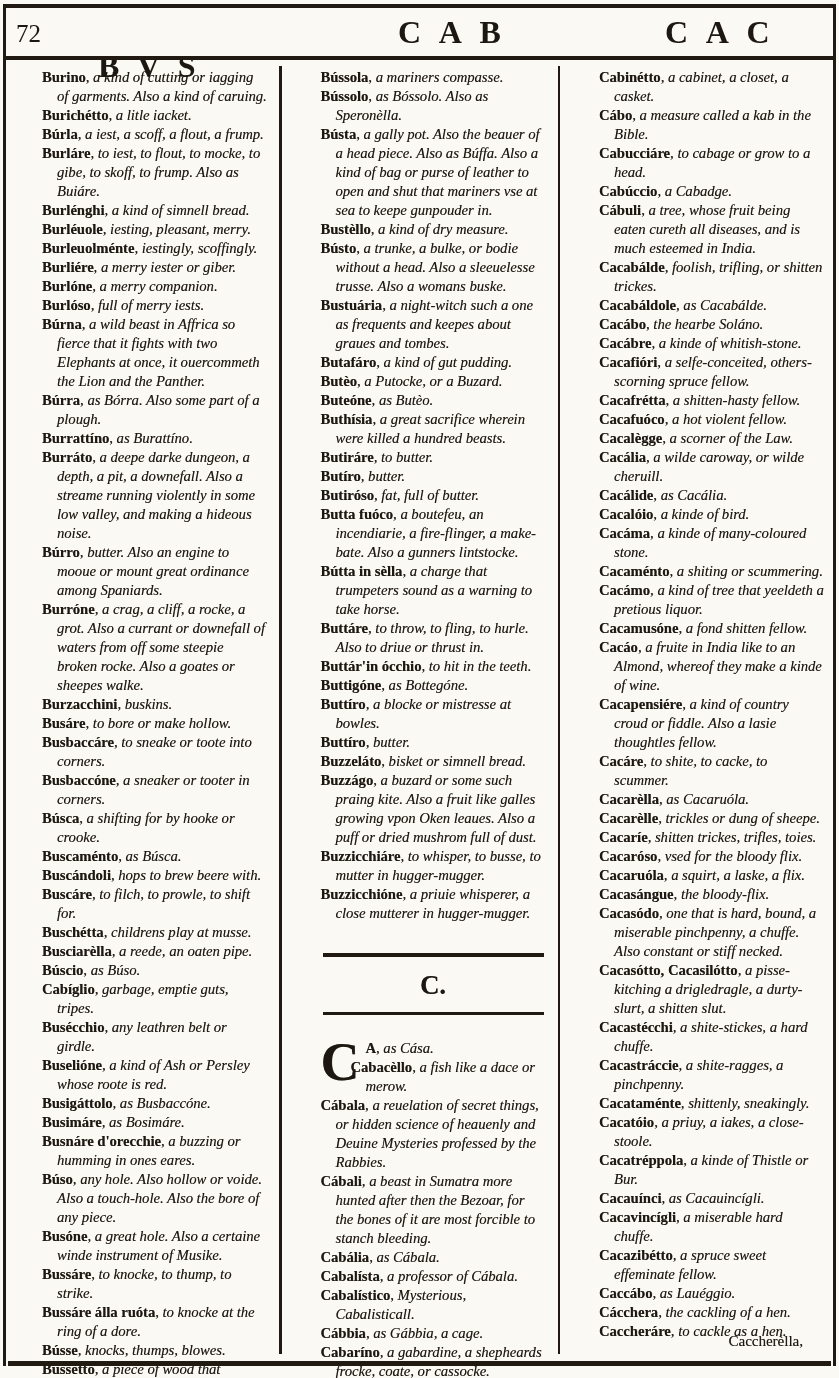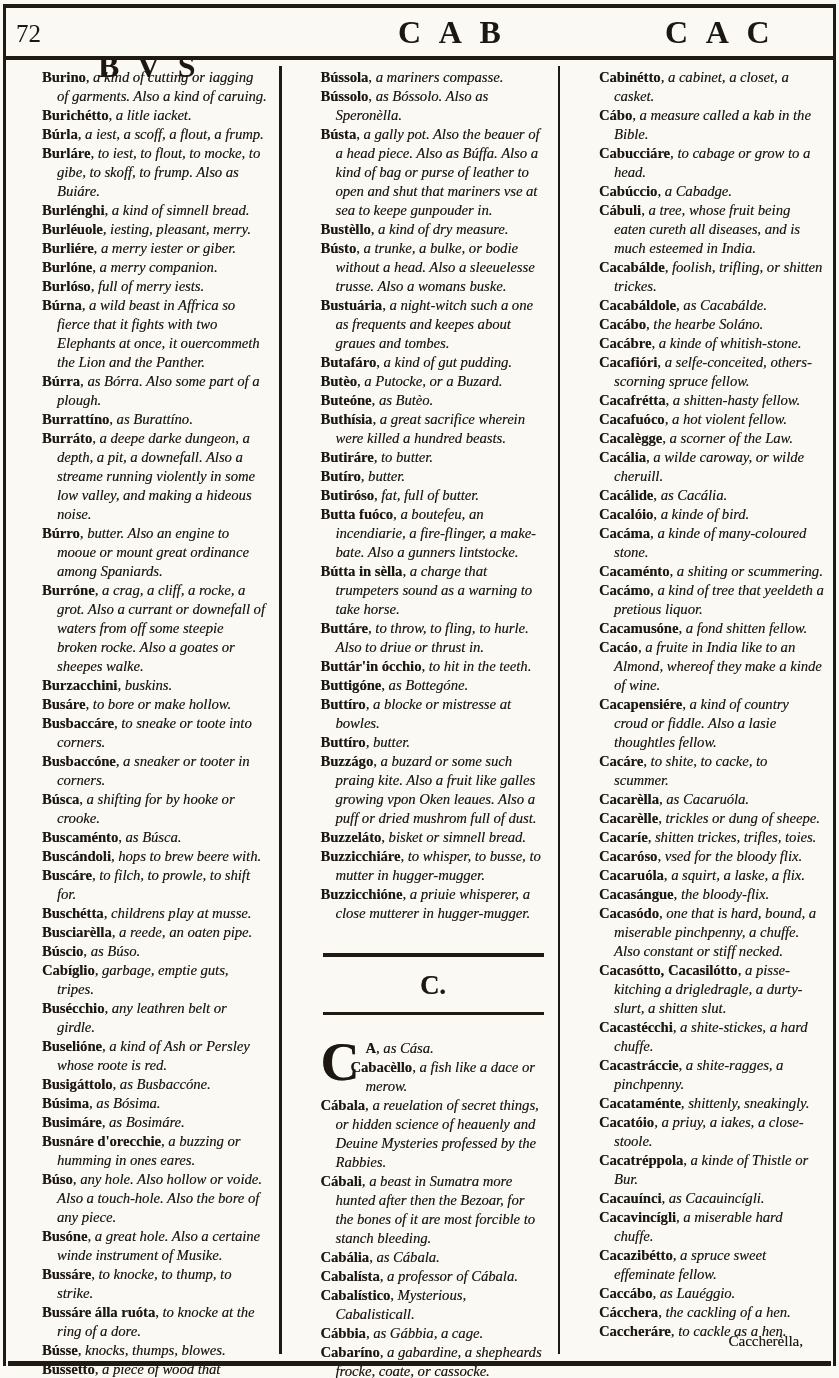--- a/index.html
+++ b/index.html
@@ -66,20 +66,21 @@
   <div class="rule-h rule-head"></div>
 
   <div class="cols">
     <div class="col">
         <p class="entry"><span class="hw">Burino</span>,<span class="def"> a kind of cutting or iagging of garments. Also a kind of caruing.</span></p>
         <p class="entry"><span class="hw">Burichétto</span>,<span class="def"> a litle iacket.</span></p>
         <p class="entry"><span class="hw">Búrla</span>,<span class="def"> a iest, a scoff, a flout, a frump.</span></p>
         <p class="entry"><span class="hw">Burláre</span>,<span class="def"> to iest, to flout, to mocke, to gibe, to skoff, to frump. Also as Buiáre.</span></p>
         <p class="entry"><span class="hw">Burlénghi</span>,<span class="def"> a kind of simnell bread.</span></p>
         <p class="entry"><span class="hw">Burléuole</span>,<span class="def"> iesting, pleasant, merry.</span></p>
+        <p class="entry"><span class="hw">Burleuolménte</span>,<span class="def"> iestingly, scoffingly.</span></p>
         <p class="entry"><span class="hw">Burliére</span>,<span class="def"> a merry iester or giber.</span></p>
         <p class="entry"><span class="hw">Burlóne</span>,<span class="def"> a merry companion.</span></p>
         <p class="entry"><span class="hw">Burlóso</span>,<span class="def"> full of merry iests.</span></p>
         <p class="entry"><span class="hw">Búrna</span>,<span class="def"> a wild beast in Affrica so fierce that it fights with two Elephants at once, it ouercommeth the Lion and the Panther.</span></p>
         <p class="entry"><span class="hw">Búrra</span>,<span class="def"> as Bórra. Also some part of a plough.</span></p>
         <p class="entry"><span class="hw">Burrattíno</span>,<span class="def"> as Burattíno.</span></p>
         <p class="entry"><span class="hw">Burráto</span>,<span class="def"> a deepe darke dungeon, a depth, a pit, a downefall. Also a streame running violently in some low valley, and making a hideous noise.</span></p>
         <p class="entry"><span class="hw">Búrro</span>,<span class="def"> butter.  Also an engine to mooue or mount great ordinance among Spaniards.</span></p>
         <p class="entry"><span class="hw">Burróne</span>,<span class="def"> a crag, a cliff, a rocke, a grot. Also a currant or downefall of waters from off some steepie broken rocke. Also a goates or sheepes walke.</span></p>
         <p class="entry"><span class="hw">Burzacchini</span>,<span class="def"> buskins.</span></p>
@@ -90,21 +91,20 @@
         <p class="entry"><span class="hw">Buscaménto</span>,<span class="def"> as Búsca.</span></p>
         <p class="entry"><span class="hw">Buscándoli</span>,<span class="def"> hops to brew beere with.</span></p>
         <p class="entry"><span class="hw">Buscáre</span>,<span class="def"> to filch, to prowle, to shift for.</span></p>
         <p class="entry"><span class="hw">Buschétta</span>,<span class="def"> childrens play at musse.</span></p>
         <p class="entry"><span class="hw">Busciarèlla</span>,<span class="def"> a reede, an oaten pipe.</span></p>
         <p class="entry"><span class="hw">Búscio</span>,<span class="def"> as Búso.</span></p>
         <p class="entry"><span class="hw">Cabíglio</span>,<span class="def"> garbage, emptie guts, tripes.</span></p>
         <p class="entry"><span class="hw">Busécchio</span>,<span class="def"> any leathren belt or girdle.</span></p>
         <p class="entry"><span class="hw">Buselióne</span>,<span class="def"> a kind of Ash or Persley whose roote is red.</span></p>
         <p class="entry"><span class="hw">Busigáttolo</span>,<span class="def"> as Busbaccóne.</span></p>
-        <p class="entry"><span class="hw">Búsima</span>,<span class="def"> as Bósima.</span></p>
         <p class="entry"><span class="hw">Busimáre</span>,<span class="def"> as Bosimáre.</span></p>
         <p class="entry"><span class="hw">Busnáre d'orecchie</span>,<span class="def"> a buzzing or humming in ones eares.</span></p>
         <p class="entry"><span class="hw">Búso</span>,<span class="def"> any hole. Also hollow or voide. Also a touch-hole. Also the bore of any piece.</span></p>
         <p class="entry"><span class="hw">Busóne</span>,<span class="def"> a great hole. Also a certaine winde instrument of Musike.</span></p>
         <p class="entry"><span class="hw">Bussáre</span>,<span class="def"> to knocke, to thump, to strike.</span></p>
         <p class="entry"><span class="hw">Bussáre álla ruóta</span>,<span class="def"> to knocke at the ring of a dore.</span></p>
         <p class="entry"><span class="hw">Bússe</span>,<span class="def"> knocks, thumps, blowes.</span></p>
         <p class="entry"><span class="hw">Bussétto</span>,<span class="def"> a piece of wood that shoemakers knocke their worke with.</span></p>
         <p class="entry"><span class="hw">Bússo</span>,<span class="def"> the boxe tree or wood. Also a rumbling or hurlie-burlie.</span></p>
       </div>
@@ -123,22 +123,22 @@
         <p class="entry"><span class="hw">Butiráre</span>,<span class="def"> to butter.</span></p>
         <p class="entry"><span class="hw">Butíro</span>,<span class="def"> butter.</span></p>
         <p class="entry"><span class="hw">Butiróso</span>,<span class="def"> fat, full of butter.</span></p>
         <p class="entry"><span class="hw">Butta fuóco</span>,<span class="def"> a boutefeu, an incendiarie, a fire-flinger, a make-bate. Also a gunners lintstocke.</span></p>
         <p class="entry"><span class="hw">Bútta in sèlla</span>,<span class="def"> a charge that trumpeters sound as a warning to take horse.</span></p>
         <p class="entry"><span class="hw">Buttáre</span>,<span class="def"> to throw, to fling, to hurle. Also to driue or thrust in.</span></p>
         <p class="entry"><span class="hw">Buttár'in ócchio</span>,<span class="def"> to hit in the teeth.</span></p>
         <p class="entry"><span class="hw">Buttigóne</span>,<span class="def"> as Bottegóne.</span></p>
         <p class="entry"><span class="hw">Buttíro</span>,<span class="def"> a blocke or mistresse at bowles.</span></p>
         <p class="entry"><span class="hw">Buttíro</span>,<span class="def"> butter.</span></p>
+        <p class="entry"><span class="hw">Buzzeláto</span>,<span class="def"> bisket or simnell bread.</span></p>
         <p class="entry"><span class="hw">Buzzágo</span>,<span class="def"> a buzard or some such praing kite. Also a fruit like galles growing vpon Oken leaues. Also a puff or dried mushrom full of dust.</span></p>
-        <p class="entry"><span class="hw">Buzzeláto</span>,<span class="def"> bisket or simnell bread.</span></p>
         <p class="entry"><span class="hw">Buzzicchiáre</span>,<span class="def"> to whisper, to busse, to mutter in hugger-mugger.</span></p>
         <p class="entry"><span class="hw">Buzzicchióne</span>,<span class="def"> a priuie whisperer, a close mutterer in hugger-mugger.</span></p>
         <div class="section-break">
           <div class="srule"></div>
           <span class="section-letter">C.</span>
           <div class="srule"></div>
         </div>
         <div class="dc-block">
           <span class="dc-cap">C</span>
           <p class="entry flush"><span class="hw">A</span>,<span class="def"> as Cása.</span></p>

